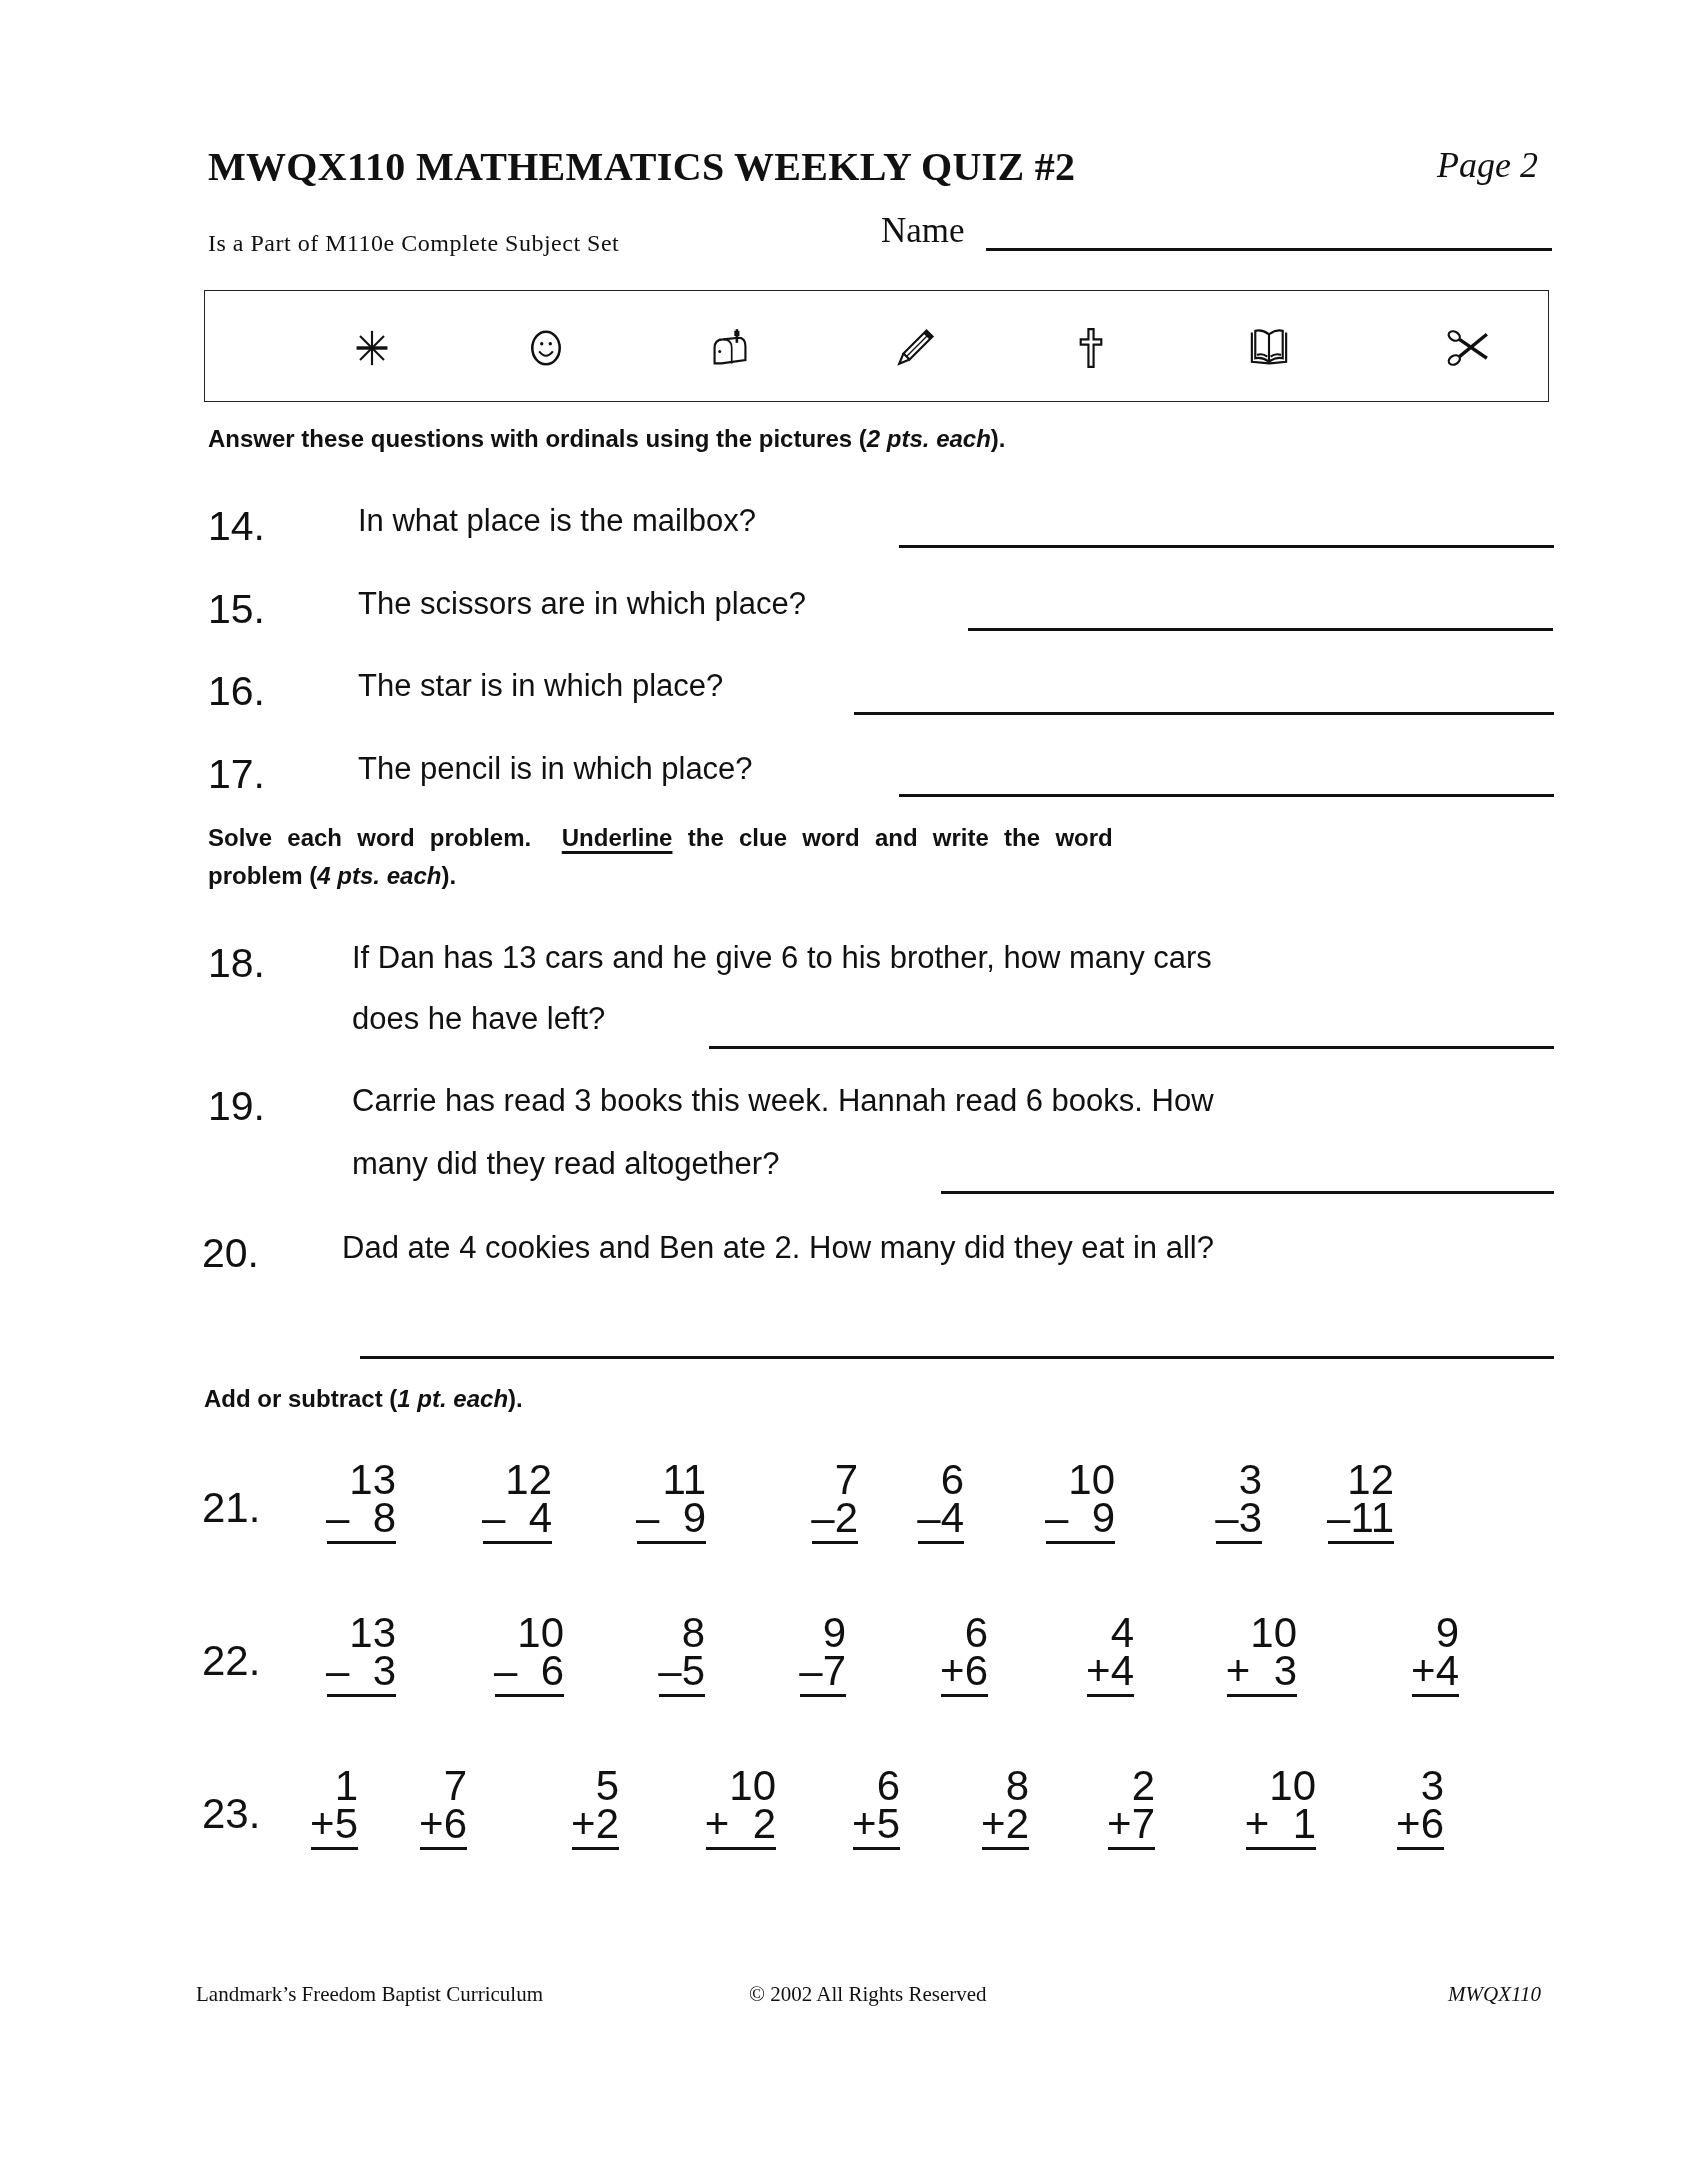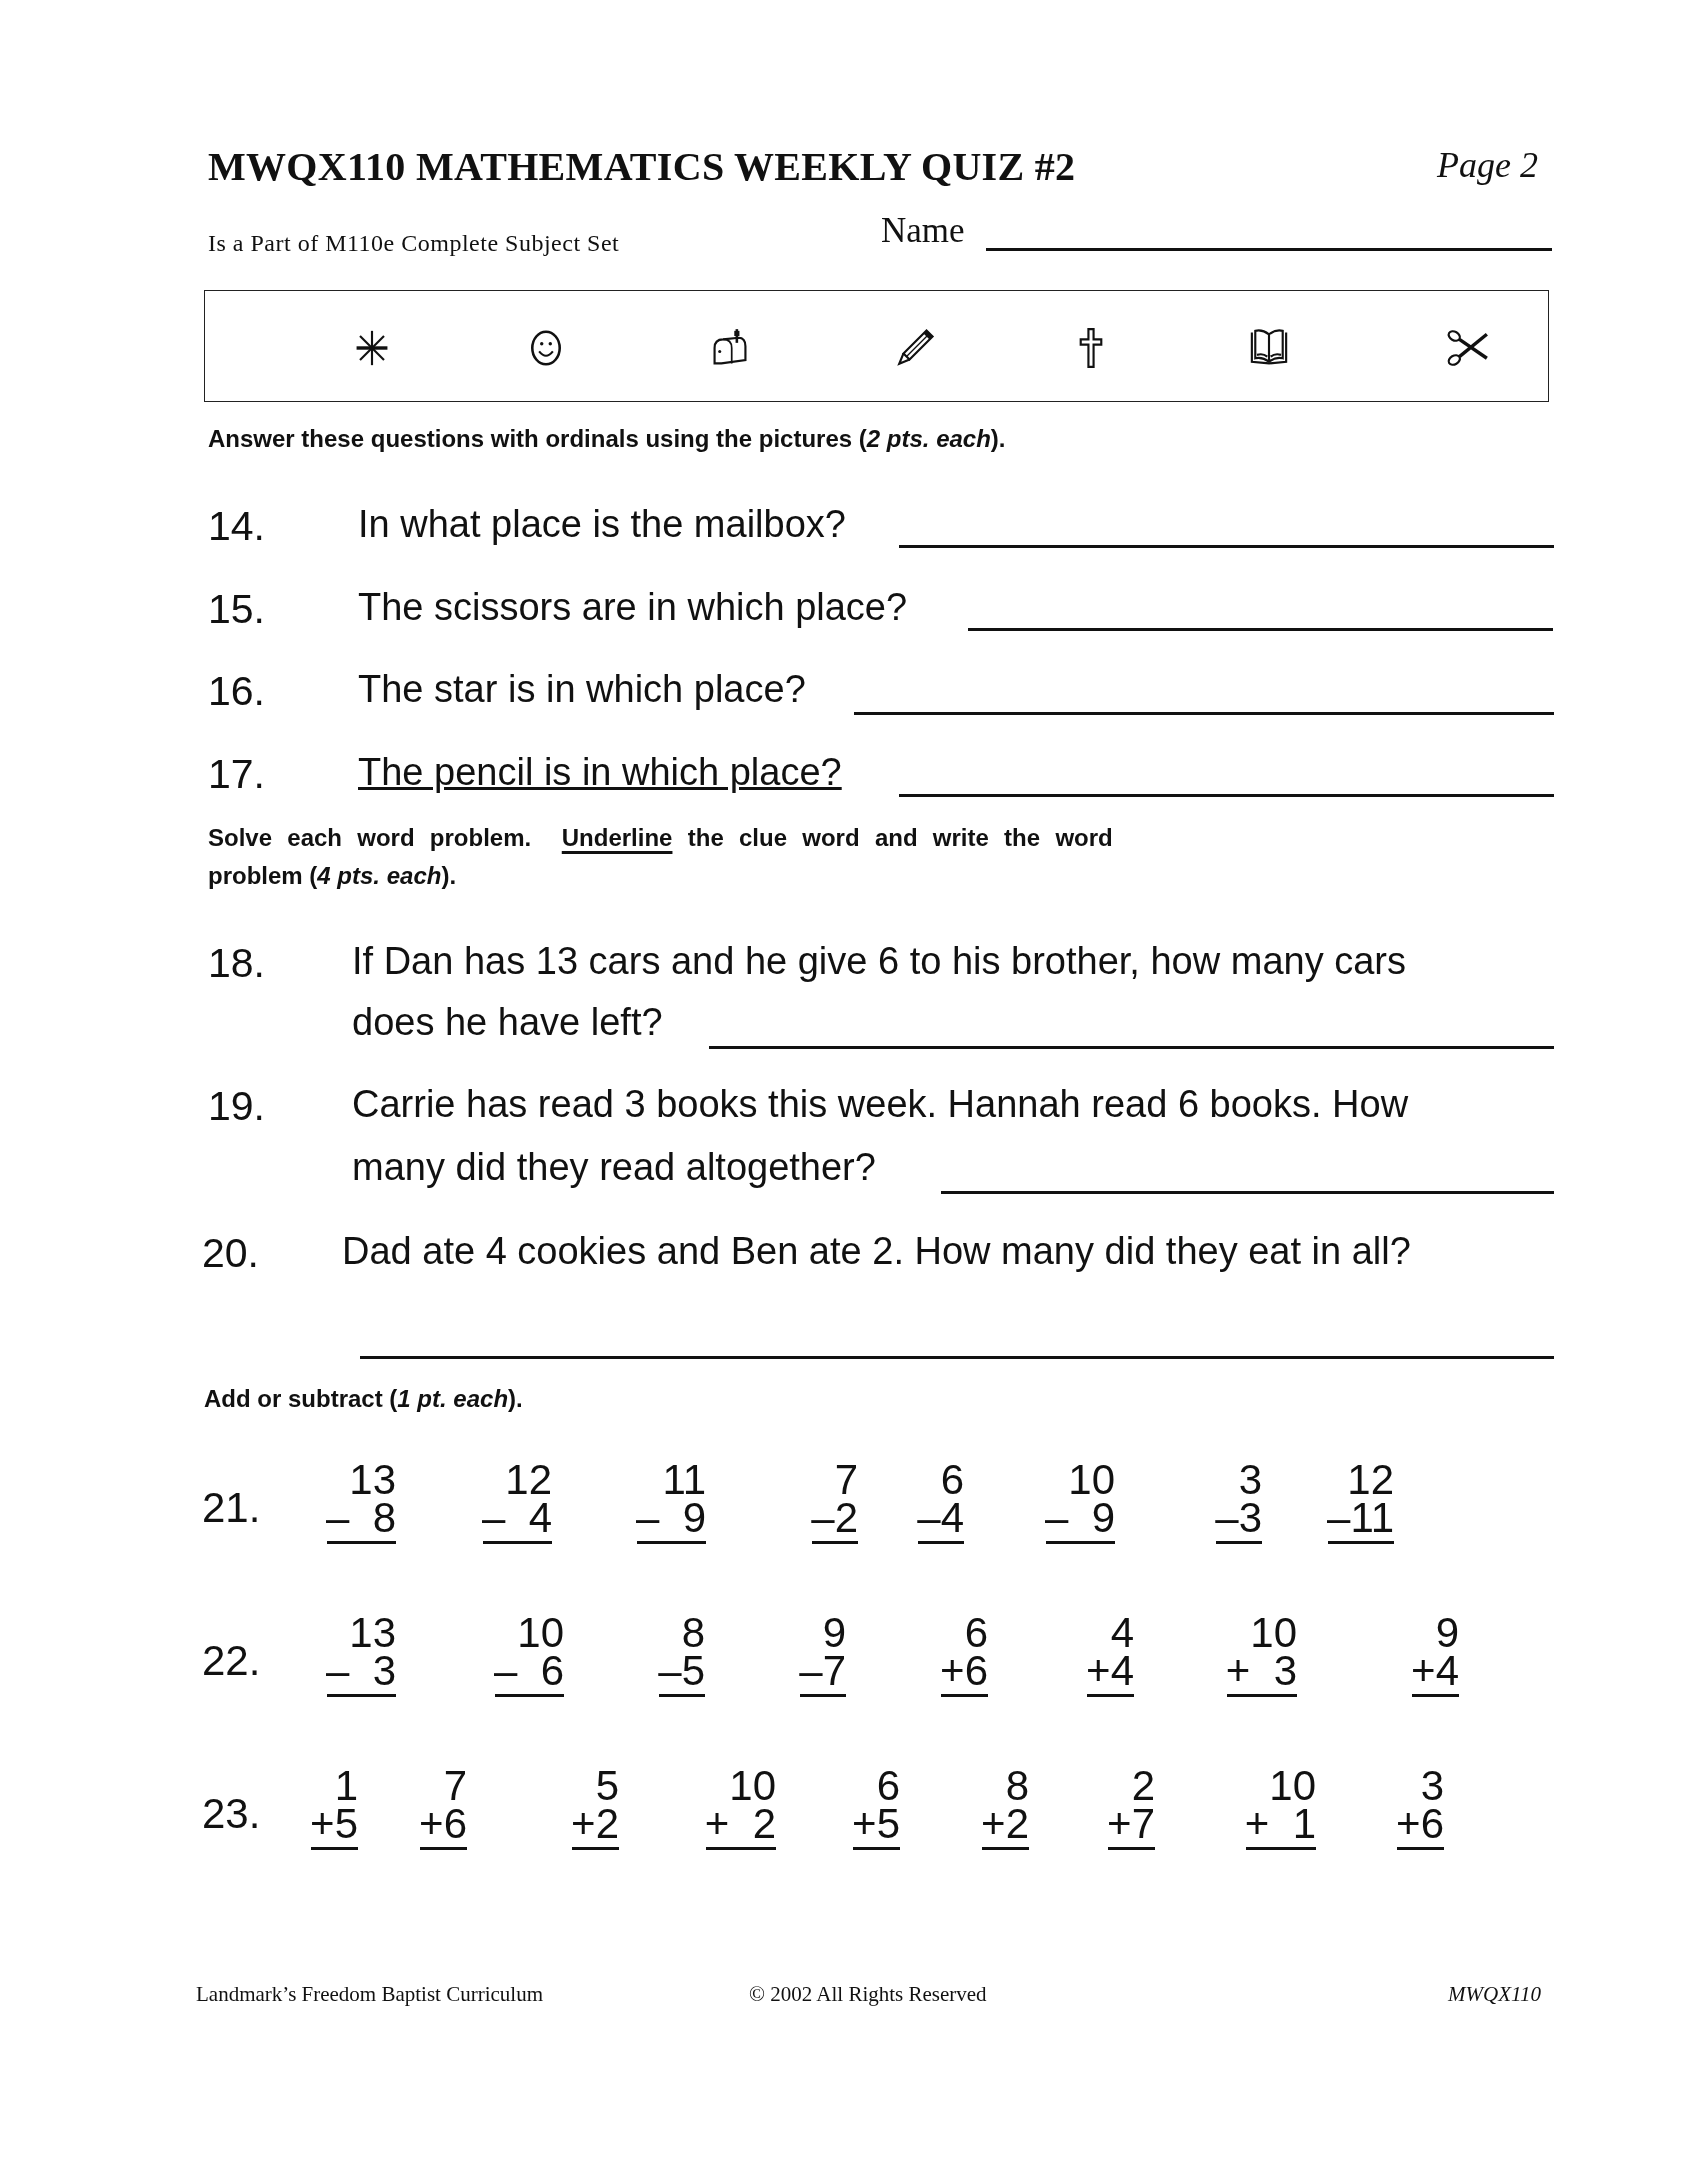--- a/index.html
+++ b/index.html
@@ -16,21 +16,21 @@
 
   .iconbox { left: 204px; top: 290px; width: 1345px; height: 112px; border: 1.7px solid #222; box-sizing: border-box; }
   .icon { position: absolute; top: 324px; width: 48px; height: 48px; display: flex; align-items: center; justify-content: center; }
   .icon svg { width: 48px; height: 48px; }
 
   .instr { font-size: 24px; font-weight: bold; }
   .instr i { font-style: italic; }
   .instr u { text-decoration: underline; text-decoration-thickness: 2.6px; text-underline-offset: 5.2px; }
 
   .qnum { font-size: 41px; }
-  .qtext { font-size: 38px; }
+  .qtext { font-size: 31px; }
   .ansline { height: 2.6px; background: #111; }
 
   .prob { position: absolute; width: 95px; text-align: right; font-size: 42px; line-height: 38px; }
   .prob .top { display: block; }
   .prob .bot { display: block; }
   .prob .bar { position: absolute; right: 0; height: 2.6px; background: #111; }
   .rowlabel { font-size: 42px; }
 
   .footer { font-size: 21px; }
 </style>
@@ -116,21 +116,21 @@
 
 <div class="abs sans qnum" style="left:208px; top:586px;">15.</div>
 <div class="abs sans qtext" style="left:358px; top:586px;">The scissors are in which place?</div>
 <div class="abs ansline" style="left:968px; top:628px; width:585px;"></div>
 
 <div class="abs sans qnum" style="left:208px; top:668px;">16.</div>
 <div class="abs sans qtext" style="left:358px; top:668px;">The star is in which place?</div>
 <div class="abs ansline" style="left:854px; top:712px; width:700px;"></div>
 
 <div class="abs sans qnum" style="left:208px; top:751px;">17.</div>
-<div class="abs sans qtext" style="left:358px; top:751px;text-decoration:underline;">The pencil is in which place?</div>
+<div class="abs sans qtext" style="left:358px; top:751px;">The pencil is in which place?</div>
 <div class="abs ansline" style="left:899px; top:794px; width:655px;"></div>
 
 <div class="abs sans instr" style="left:208px; top:824px; word-spacing:8.6px;"><span>Solve each word problem.</span>&nbsp;&nbsp;<u>Underline</u> <span>the clue word and write the word</span></div>
 <div class="abs sans instr" style="left:208px; top:862px;"><span>problem (</span><i>4 pts. each</i><span>).</span></div>
 
 <div class="abs sans qnum" style="left:208px; top:940px;">18.</div>
 <div class="abs sans qtext" style="left:352px; top:940px;">If Dan has 13 cars and he give 6 to his brother, how many cars</div>
 <div class="abs sans qtext" style="left:352px; top:1001px;">does he have left?</div>
 <div class="abs ansline" style="left:709px; top:1046px; width:845px;"></div>
 

